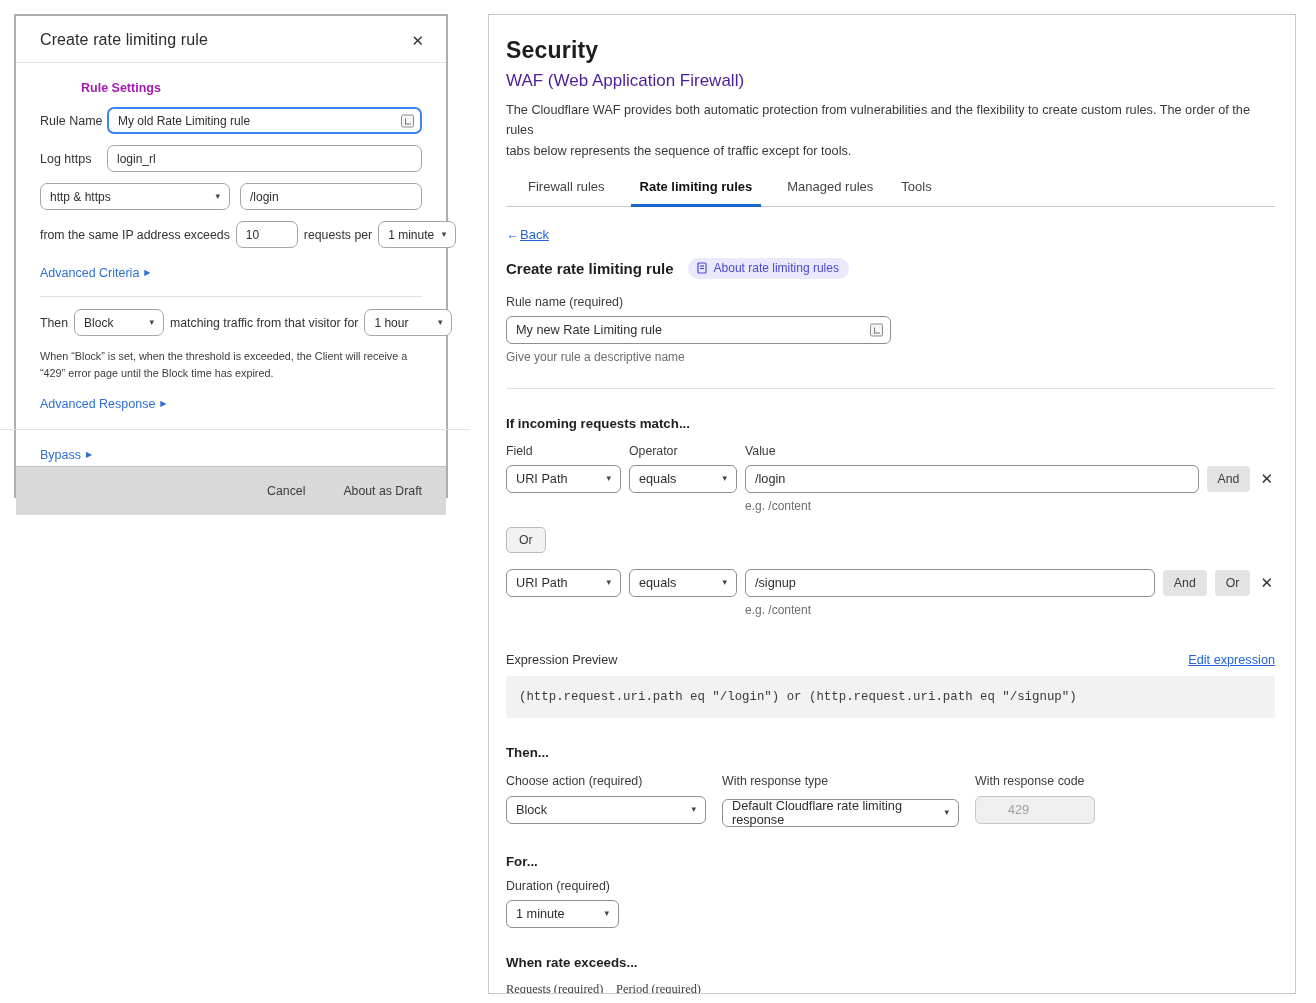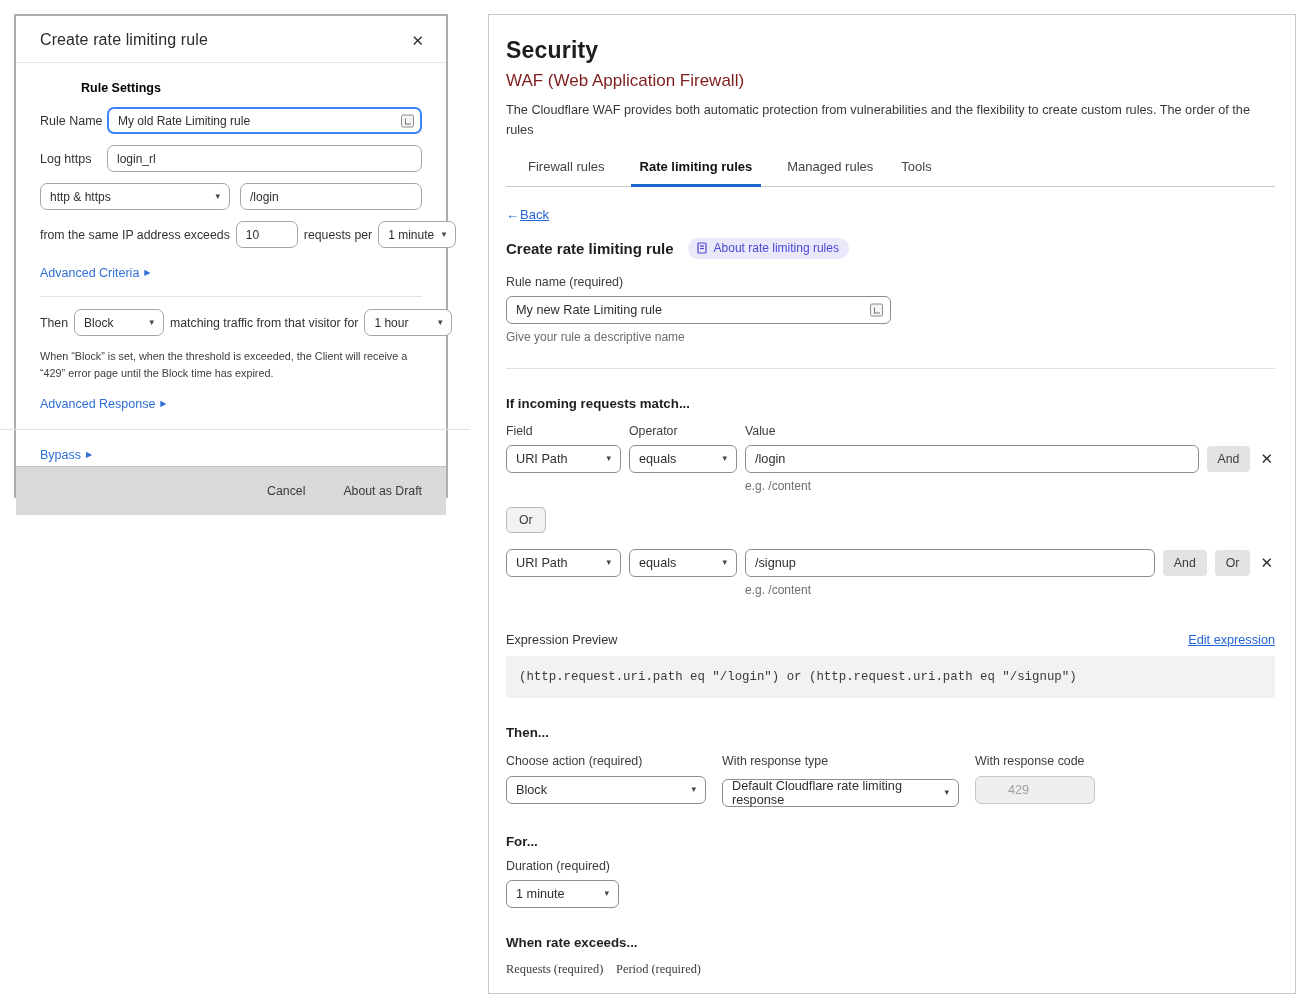--- a/index.html
+++ b/index.html
@@ -8,21 +8,21 @@
   .stage { position:relative; width:1316px; height:1003px; background:#fff; overflow:hidden; }
 
   
   .modal { position:absolute; left:14px; top:14px; width:434px; height:484px;
            background:#fff; border:2px solid #adadad; display:flex; flex-direction:column; }
   .modal-header { display:flex; align-items:center; justify-content:space-between;
                   padding:15px 22px 13px 24px; border-bottom:1px solid #e4e4e4; }
   .modal-header h2 { font-size:16px; font-weight:400; color:#2b2b2b; letter-spacing:.1px; }
   .x-btn { background:none; border:none; font-size:15px; color:#333; cursor:pointer; line-height:1; }
   .m-body { padding:18px 24px 0 24px; }
-  .m-sec { font-size:12.5px; font-weight:700; color:#000000; margin-bottom:12px;padding-left:41px; }
+  .m-sec { font-size:12.5px; font-weight:700; color:#a21caf; margin-bottom:12px;padding-left:41px; }
   .m-row { display:flex; align-items:center; margin-bottom:11px; }
   .m-row label { font-size:12.5px; color:#333; width:67px; flex:0 0 67px; }
   .inp-wrap { position:relative; display:flex; flex:1; }
   .inp, .sel { height:27px; border:1px solid #a5a5a5; border-radius:7px; background:#fff;
                font-family:"Liberation Sans", sans-serif; font-size:12px; color:#2e2e2e; padding:0 9px; }
   .inp { width:100%; outline:none; }
   .inp-wrap.focus .inp { border:2px solid #3b82f6; }
   .af { position:absolute; right:8px; top:50%; transform:translateY(-50%);
         width:13px; height:13px; border:1px solid #8a8a8a; border-radius:2px; background:#f5f5f5; }
   .af::after { content:""; position:absolute; left:3px; top:3px; width:5px; height:5px;
@@ -42,21 +42,21 @@
   .m-bypass { padding:12px 24px 0; }
   .modal-footer { margin-top:auto; background:#d9d9d9; border-top:1px solid #bfbfbf;
                   padding:17px 24px; display:flex; justify-content:flex-end; gap:38px; }
   .modal-footer button { background:none; border:none; font-size:12.3px; color:#3a3a3a;
                          font-family:"Liberation Sans", sans-serif; cursor:pointer; }
 
   
   .waf { position:absolute; left:488px; top:14px; width:808px; height:980px;
          background:#fff; border:1px solid #c9c9c9; padding:22px 20px 0 17px; overflow:hidden; }
   .waf h1 { font-size:23px; font-weight:700; color:#1d1d1d; letter-spacing:.2px; }
-  .waf-sub { font-size:17px; font-weight:400; color:#7f1d1d; margin:7px 0 9px; }
+  .waf-sub { font-size:17px; font-weight:400; color:#4c1d95; margin:7px 0 9px; }
   .waf-desc { font-size:12.7px; color:#383838; line-height:1.6; }
   .waf-desc span { display:block; }
   .tabs { display:flex; gap:24px; margin-top:18px; border-bottom:1px solid #c9c9c9; padding-left:20px; }
   .tab { font-size:13px; color:#444; padding:0 2px 10px; cursor:pointer; border-bottom:3px solid transparent; margin-bottom:-1px; }
   .tab.active { font-weight:700; color:#111; border-bottom-color:#1a66cc; padding:0 9px 9px; }
   .back { display:inline-flex; align-items:center; gap:1px; color:#2464d6; font-size:13px;
           margin-top:20px; cursor:pointer; text-decoration:none; }
   .back .u { text-decoration:underline; }
   .form-title-row { display:flex; align-items:center; gap:14px; margin-top:15px; }
   .form-title-row h3 { font-size:15px; font-weight:700; color:#1e1e1e; }
@@ -185,20 +185,21 @@
       <button>Cancel</button>
       <button>About as Draft</button>
     </footer>
   </section>
 
   <section class="waf">
     <h1>Security</h1>
     <div class="waf-sub">WAF (Web Application Firewall)</div>
     <p class="waf-desc">
       <span>The Cloudflare WAF provides both automatic protection from vulnerabilities and the flexibility to create custom rules. The order of the rules</span>
+      <span>tabs below represents the sequence of traffic except for tools.</span>
     </p>
 
     <nav class="tabs">
       <div class="tab">Firewall rules</div>
       <div class="tab active">Rate limiting rules</div>
       <div class="tab">Managed rules</div>
       <div class="tab">Tools</div>
     </nav>
 
     <a class="back">

